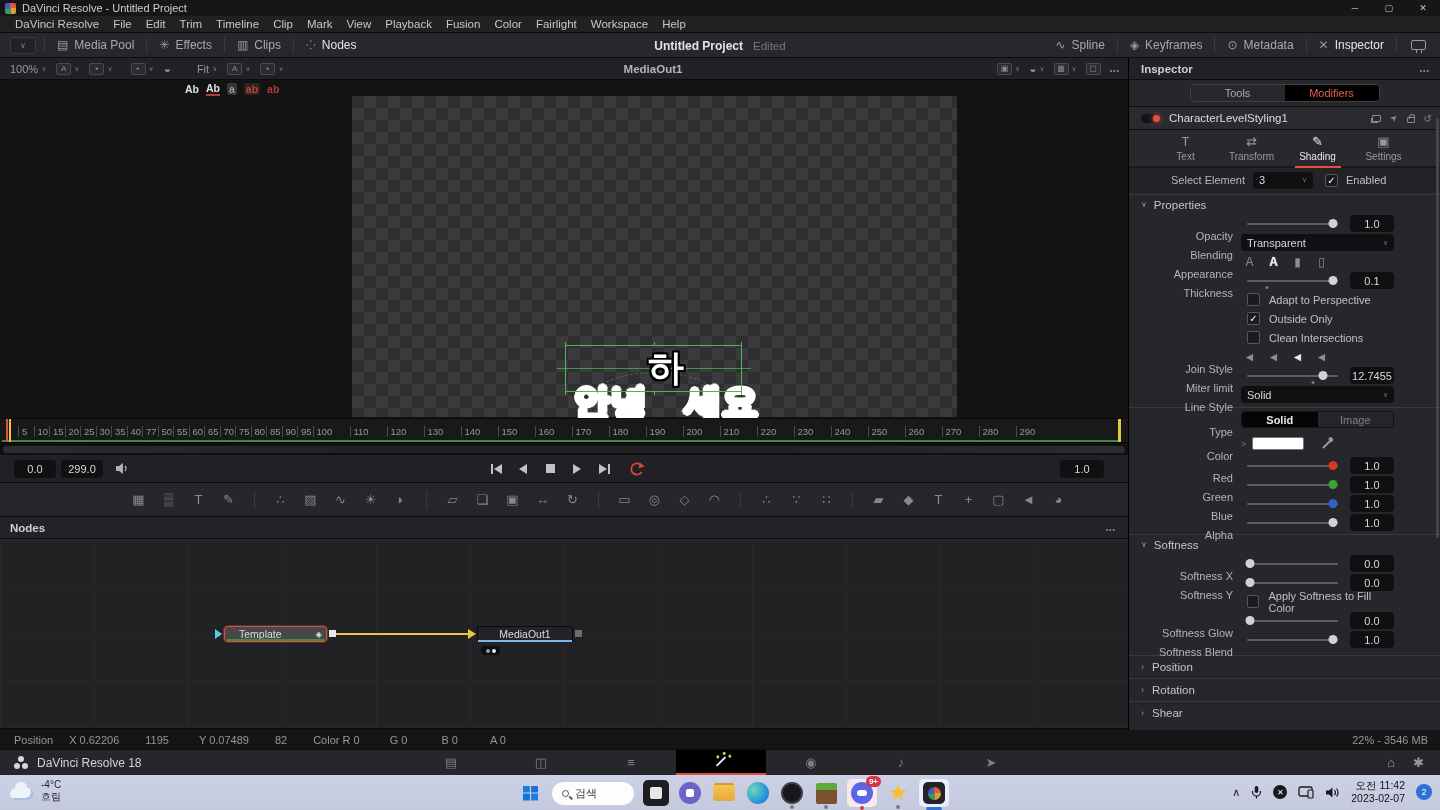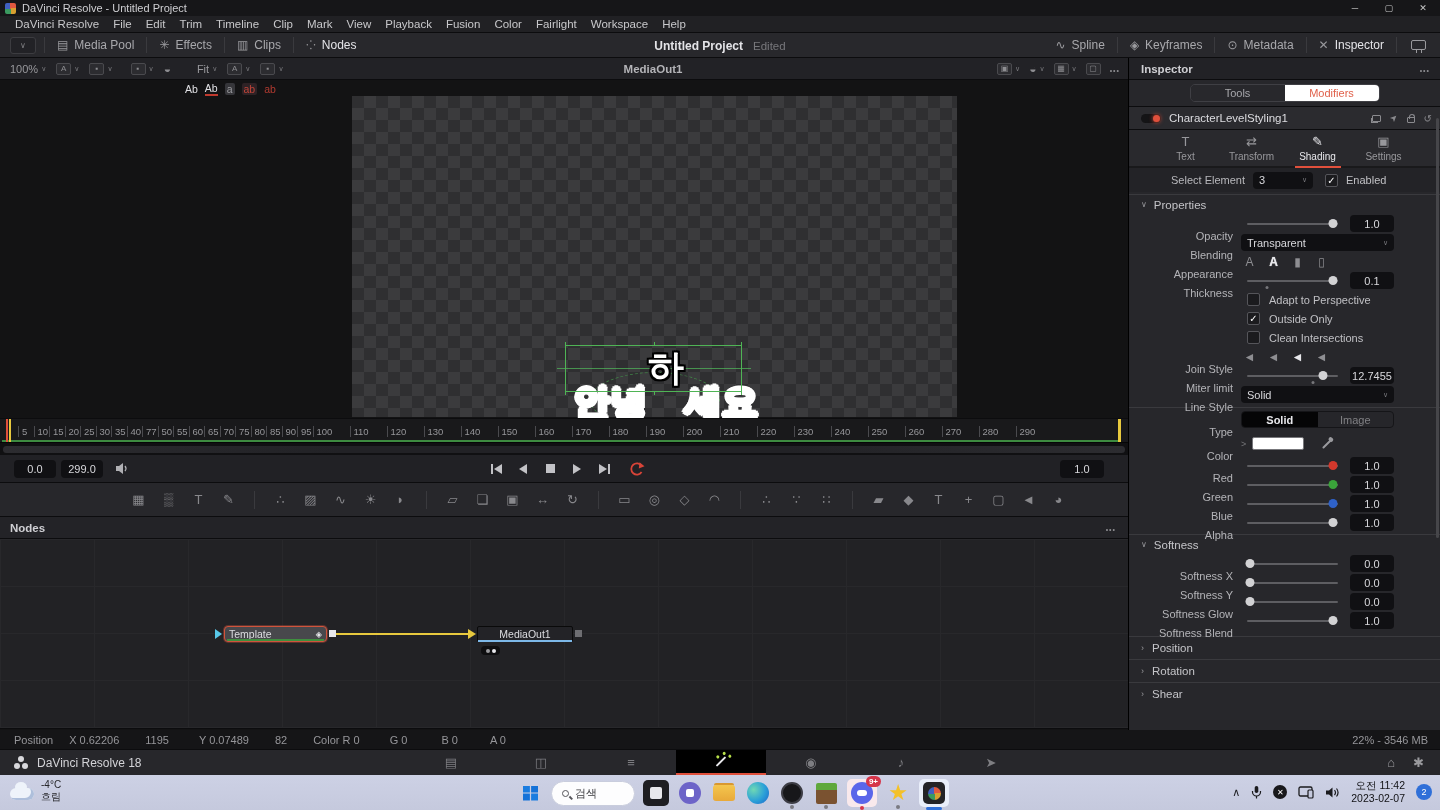--- a/index.html
+++ b/index.html
@@ -37,21 +37,21 @@
 
   .viewer-header { position:relative; height:22px; background:#222226; border-bottom:1px solid #0c0c0e; display:flex; align-items:center; }
   .vh-item { display:flex; align-items:center; color:#98989c; font-size:11px; margin-left:10px; }
   .vh-box { width:15px; height:12px; border:1px solid #4a4a4e; border-radius:2px; background:#2c2c30; color:#8e8e92; font-size:8px; display:flex; align-items:center; justify-content:center; }
   .cv::after { content:'∨'; font-size:7px; color:#77777b; margin-left:3px; }
   .vh-center { position:absolute; left:653px; transform:translateX(-50%); color:#b4b4b8; font-size:11.5px; font-weight:bold; }
   .vh-right { position:absolute; right:8px; display:flex; align-items:center; gap:9px; }
   .dots::after { content:'•••'; color:#8e8e92; font-size:7px; letter-spacing:1px; }
 
   .viewer { position:relative; height:338px; background:#131314; overflow:hidden; }
-  .ab-row { position:absolute; top:2px; left:185px; display:flex; align-items:center; gap:7px; font-size:10.5px; font-weight:normal; }
+  .ab-row { position:absolute; top:2px; left:185px; display:flex; align-items:center; gap:7px; font-size:10.5px; font-weight:bold; }
   .ab1 { color:#e0e0e4; }
   .ab2 { color:#e0e0e4; border-bottom:2px solid #c03a2e; }
   .ab3 { color:#9a9a9e; background:#36363a; padding:0 2px; border-radius:2px; }
   .ab4 { color:#c04438; background:#2e2225; padding:0 2px; border-radius:2px; }
   .ab5 { color:#b03a30; }
 
   .canvas { position:absolute; left:352px; top:16px; width:605px; height:321px;
     background:repeating-conic-gradient(#3b3b3d 0 25%, #2f2f31 0 50%); background-size:24px 24px; }
   .sel-ellipse { position:absolute; left:238px; top:276px; width:130px; height:56px; border:1px dashed #3f7d45; border-radius:50%; }
   .sel-box { position:absolute; left:213px; top:249px; width:177px; height:47px; border:1px solid #4fb455; }
@@ -87,21 +87,21 @@
   .ftool { width:21px; text-align:center; color:#88888c; font-size:13px; line-height:1; }
   .fsep { width:1px; height:18px; background:#3a3a3e; margin:0 6px; }
 
   
   .nodes-header { position:relative; height:22px; background:#232327; border-bottom:1px solid #0c0c0e; display:flex; align-items:center; }
   .nodes-title { margin-left:10px; font-size:11.5px; font-weight:bold; color:#cfcfd3; }
   .ngraph { position:relative; height:190px; background:#222225;
     background-image:linear-gradient(#28282b 1px,transparent 1px),linear-gradient(90deg,#28282b 1px,transparent 1px);
     background-size:94px 47px; border-bottom:1px solid #0c0c0e; }
   .node { position:absolute; height:16px; font-size:10.5px; color:#dcdce0; display:flex; align-items:center; }
-  .node-template { left:224px; top:87px; width:103px; background:#48484c; border:1px solid #d0543c; border-radius:4px; padding-left:4px; box-shadow:0 0 0 1px rgba(208,84,60,.35);align-items:center; }
+  .node-template { left:224px; top:87px; width:103px; background:#48484c; border:1px solid #d0543c; border-radius:4px; padding-left:14px; box-shadow:0 0 0 1px rgba(208,84,60,.35);align-items:center; }
   .node-template::after { content:''; position:absolute; left:2px; right:2px; bottom:0; height:2px; background:#3f8f3f; }
   .node-diamond { position:absolute; right:4px; font-size:8px; color:#e8e8ec; }
   .node-mediaout { left:477px; top:87px; width:96px; background:#232327; border:1px solid #0a0a0a; border-radius:2px; justify-content:center; }
   .node-mediaout::after { content:''; position:absolute; left:0; right:0; bottom:-1px; height:2px; background:#7db8e8; }
   .n-in { position:absolute; left:215px; top:90px; width:0; height:0; border-left:7px solid #58c8e8; border-top:5px solid transparent; border-bottom:5px solid transparent; }
   .n-out { position:absolute; left:329px; top:91px; width:7px; height:7px; background:#e8e8ec; }
   .n-edge { position:absolute; left:336px; top:94px; width:133px; height:2px; background:#e8c93e; }
   .n-arrow { position:absolute; left:468px; top:90px; width:0; height:0; border-left:8px solid #e8c93e; border-top:5px solid transparent; border-bottom:5px solid transparent; }
   .n-out2 { position:absolute; left:575px; top:91px; width:7px; height:7px; background:#6e6e72; }
   .n-pill { position:absolute; left:481px; top:107px; width:19px; height:9px; background:#0e0e10; border-radius:4px; display:flex; align-items:center; justify-content:center; gap:2px; }
@@ -124,21 +124,21 @@
   .pb-right { margin-left:auto; display:flex; align-items:center; gap:18px; margin-right:16px; color:#9a9a9e; font-size:13px; }
 
   
   .inspector { position:absolute; top:58px; left:1128px; width:312px; height:672px; background:#27272b; border-left:1px solid #000; }
   .insp-header { height:22px; display:flex; align-items:center; border-bottom:1px solid #0c0c0e; background:#222226; }
   .insp-title { margin-left:12px; font-weight:bold; font-size:11.5px; color:#cfcfd3; }
   .insp-dots { margin-left:auto; margin-right:10px; }
   .tabs-row { height:26px; display:flex; align-items:center; justify-content:center; }
   .tab-pill { width:190px; height:18px; border:1px solid #3f3f44; border-radius:5px; display:flex; overflow:hidden; }
   .tab-half { flex:1; display:flex; align-items:center; justify-content:center; font-size:11px; color:#a8a8ac; background:#28282c; }
-  .tab-half.active { background:#ffffff; color:#e0604a; }
+  .tab-half.active { background:#000000; color:#e0604a; }
   .mod-header { height:24px; display:flex; align-items:center; background:#2b2b2f; border-top:1px solid #0c0c0e; border-bottom:1px solid #0c0c0e; }
   .toggle { width:20px; height:9px; background:#141416; border-radius:5px; margin:0 8px 0 12px; position:relative; }
   .toggle i { position:absolute; right:1px; top:1px; width:7px; height:7px; border-radius:50%; background:#e0503c; box-shadow:0 0 4px #e0503c; }
   .mod-name { font-size:11.5px; color:#dcdce0; }
   .mod-icons { margin-left:auto; margin-right:8px; display:flex; gap:9px; align-items:center; color:#8a8a8e; font-size:10px; }
   .mi-copy { width:9px; height:7px; border:1px solid #8a8a8e; border-radius:1px; box-shadow:-2px 2px 0 -1px #8a8a8e; }
   .mi-pin { transform:rotate(-45deg); font-size:9px; }
   .mi-lock { width:8px; height:6px; border:1px solid #8a8a8e; border-radius:1px; position:relative; margin-top:3px; }
   .mi-lock::before { content:''; position:absolute; left:1px; top:-4px; width:4px; height:4px; border:1px solid #8a8a8e; border-bottom:none; border-radius:3px 3px 0 0; }
   .subtabs { height:36px; display:flex; justify-content:center; gap:8px; padding-top:4px; background:#29292d; }
@@ -670,20 +670,24 @@
         </span>
       <span class="val">0.0</span>
     </div>
     <div class="irow">
       <span class="lbl">Softness Y</span>
       <span class="slider">
           <i class="knob" style="left:3%"></i>
         </span>
       <span class="val">0.0</span>
     </div>
+    <div class="irow cbrow">
+      <span class="cb"></span>
+      <span class="cb-lbl">Apply Softness to Fill Color</span>
+    </div>
     <div class="irow">
       <span class="lbl">Softness Glow</span>
       <span class="slider">
           <i class="knob" style="left:3%"></i>
         </span>
       <span class="val">0.0</span>
     </div>
     <div class="irow">
       <span class="lbl">Softness Blend</span>
       <span class="slider">

